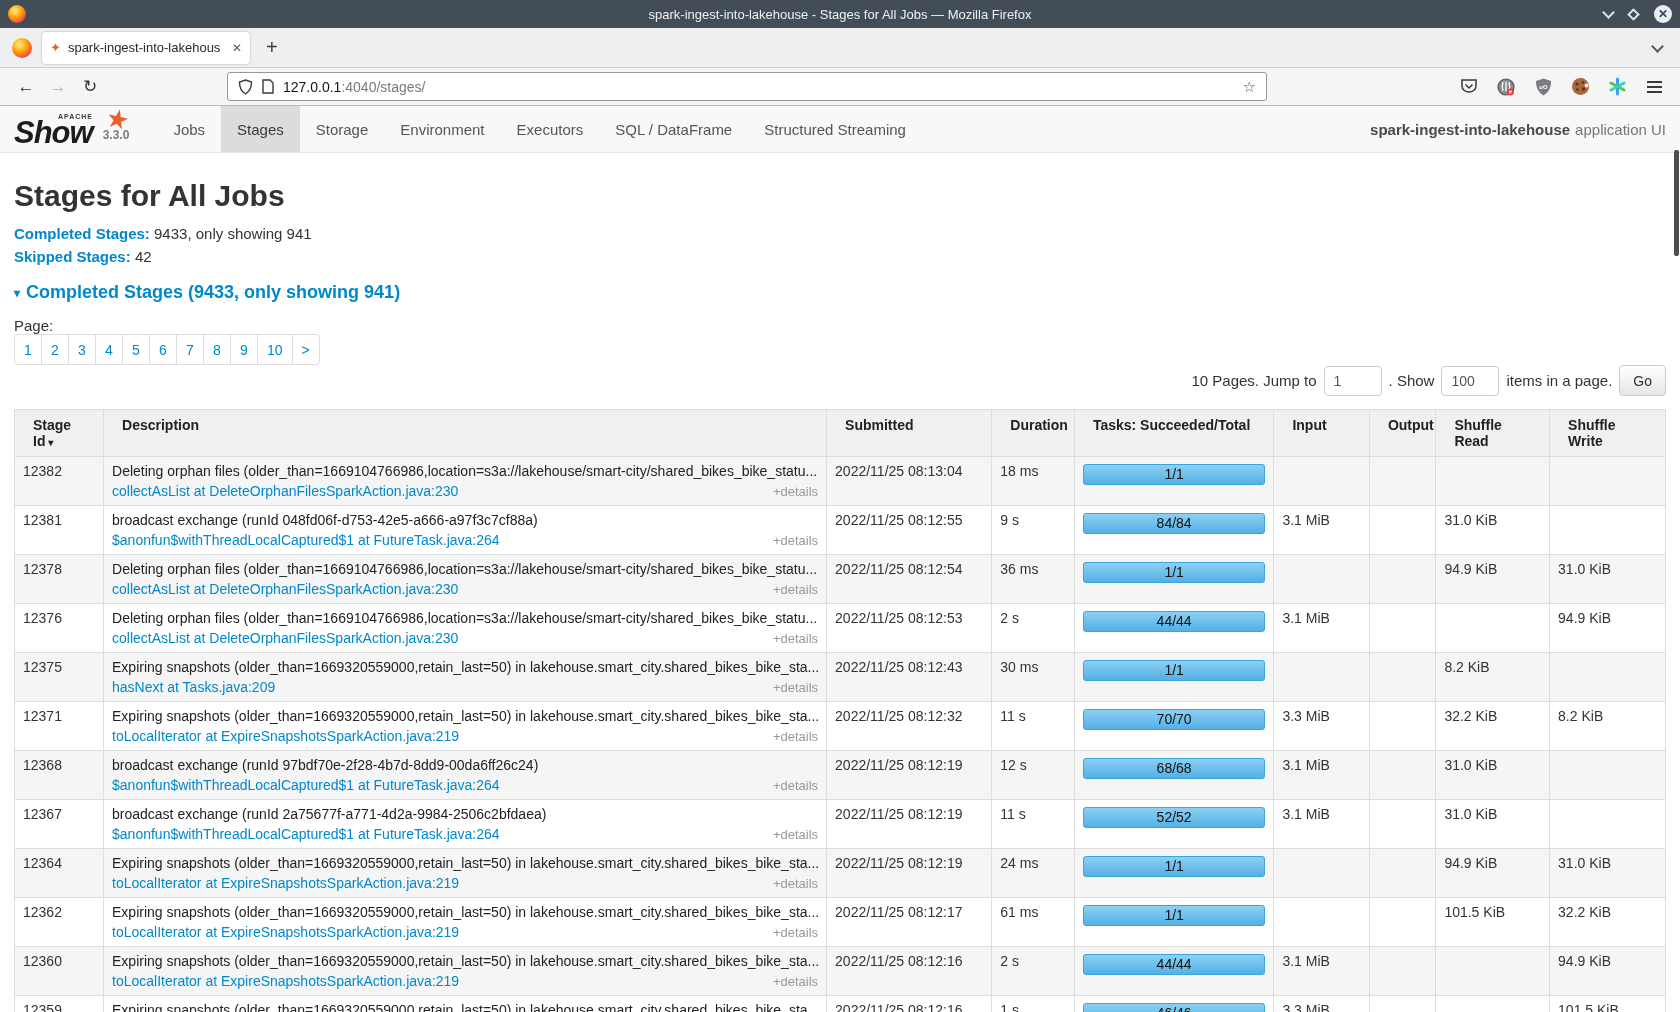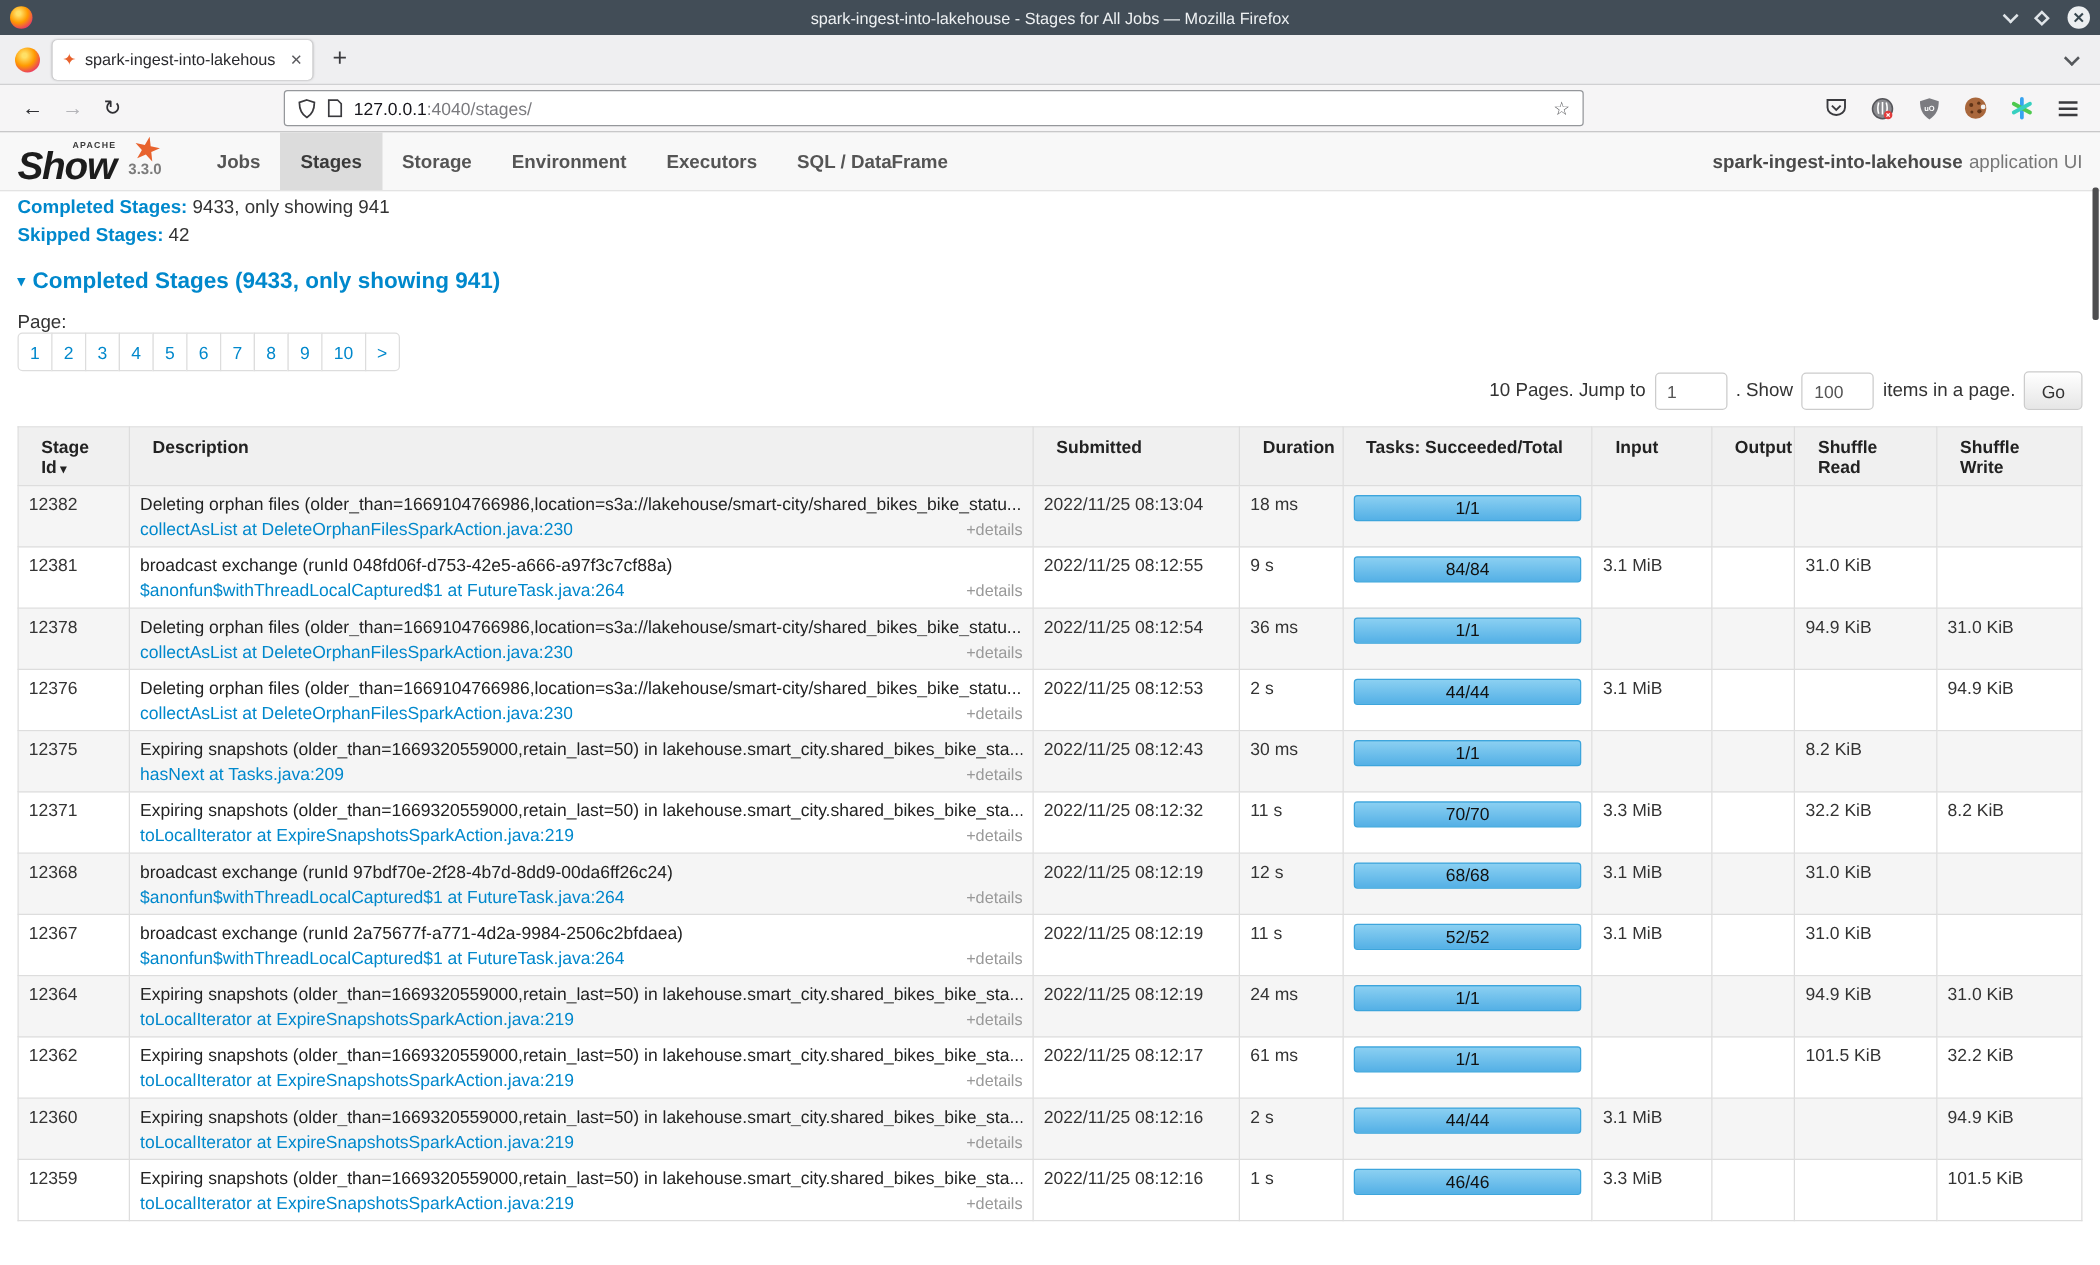--- a/index.html
+++ b/index.html
@@ -42,21 +42,21 @@
   .hamburger i { display:block; width:15px; height:2px; background:#3a3a3e; }
 
   
   .spark-nav { height:47px; background:#f8f8f8; border-bottom:1px solid #e3e3e3; display:flex; align-items:stretch; }
   .logo-wrap { display:flex; align-items:flex-end; padding:2px 10px 4px 14px; position:relative; }
   .logo-apache { position:absolute; top:7px; left:58px; font-size:7px; font-weight:bold; letter-spacing:1px; color:#3a3a3a; }
   .logo-spark { font-size:31px; font-weight:bold; font-style:italic; color:#1d1d1d; letter-spacing:-1px; line-height:1; }
   .logo-star { position:absolute; top:0px; left:106px; color:#e8622d; font-size:26px; line-height:1; transform:rotate(12deg); }
   .logo-ver { font-size:12px; font-weight:bold; color:#7c7c7c; margin:4px 0 6px 10px; }
   .nav-items { display:flex; align-items:stretch; margin-left:18px; }
-  .nav-item { display:flex; align-items:center; padding:0 16px; font-size:15px; color:#555555;font-weight:bold; }
+  .nav-item { display:flex; align-items:center; padding:0 16px; font-size:15px; color:#555555; }
   .nav-item.active { background:#dcdcdc; color:#3a3a3a; }
   .app-id { margin-left:auto; display:flex; align-items:center; padding-right:14px; font-size:15px; color:#777; }
   .app-id b { color:#4a4a4a; margin-right:5px; }
 
   
   .content { padding:0 14px; }
   h1.page-title { font-size:30px; font-weight:bold; color:#333; margin:26px 0 12px; }
   .stat-line { font-size:15px; color:#333; margin:4px 0 6px; }
   .stat-line b { color:#0088cc; }
   .section-head { margin-top:17px; font-size:18px; font-weight:bold; color:#0088cc; display:flex; align-items:center; gap:6px; }
@@ -189,28 +189,30 @@
     <span class="logo-star">★</span>
     <span class="logo-ver">3.3.0</span>
   </div>
   <div class="nav-items" id="spark-nav-items">
       <div class="nav-item">Jobs</div>
       <div class="nav-item active">Stages</div>
       <div class="nav-item">Storage</div>
       <div class="nav-item">Environment</div>
       <div class="nav-item">Executors</div>
       <div class="nav-item">SQL / DataFrame</div>
+      <div class="nav-item">Structured Streaming</div>
     </div>
   <div class="app-id">
     <b>spark-ingest-into-lakehouse</b>
     <span>application UI</span>
   </div>
 </div>
 
 <div class="content">
+  <h1 class="page-title">Stages for All Jobs</h1>
 
   <div class="stat-line">
     <b>Completed Stages:</b>
     <span>9433, only showing 941</span>
   </div>
   <div class="stat-line">
     <b>Skipped Stages:</b>
     <span>42</span>
   </div>
 

